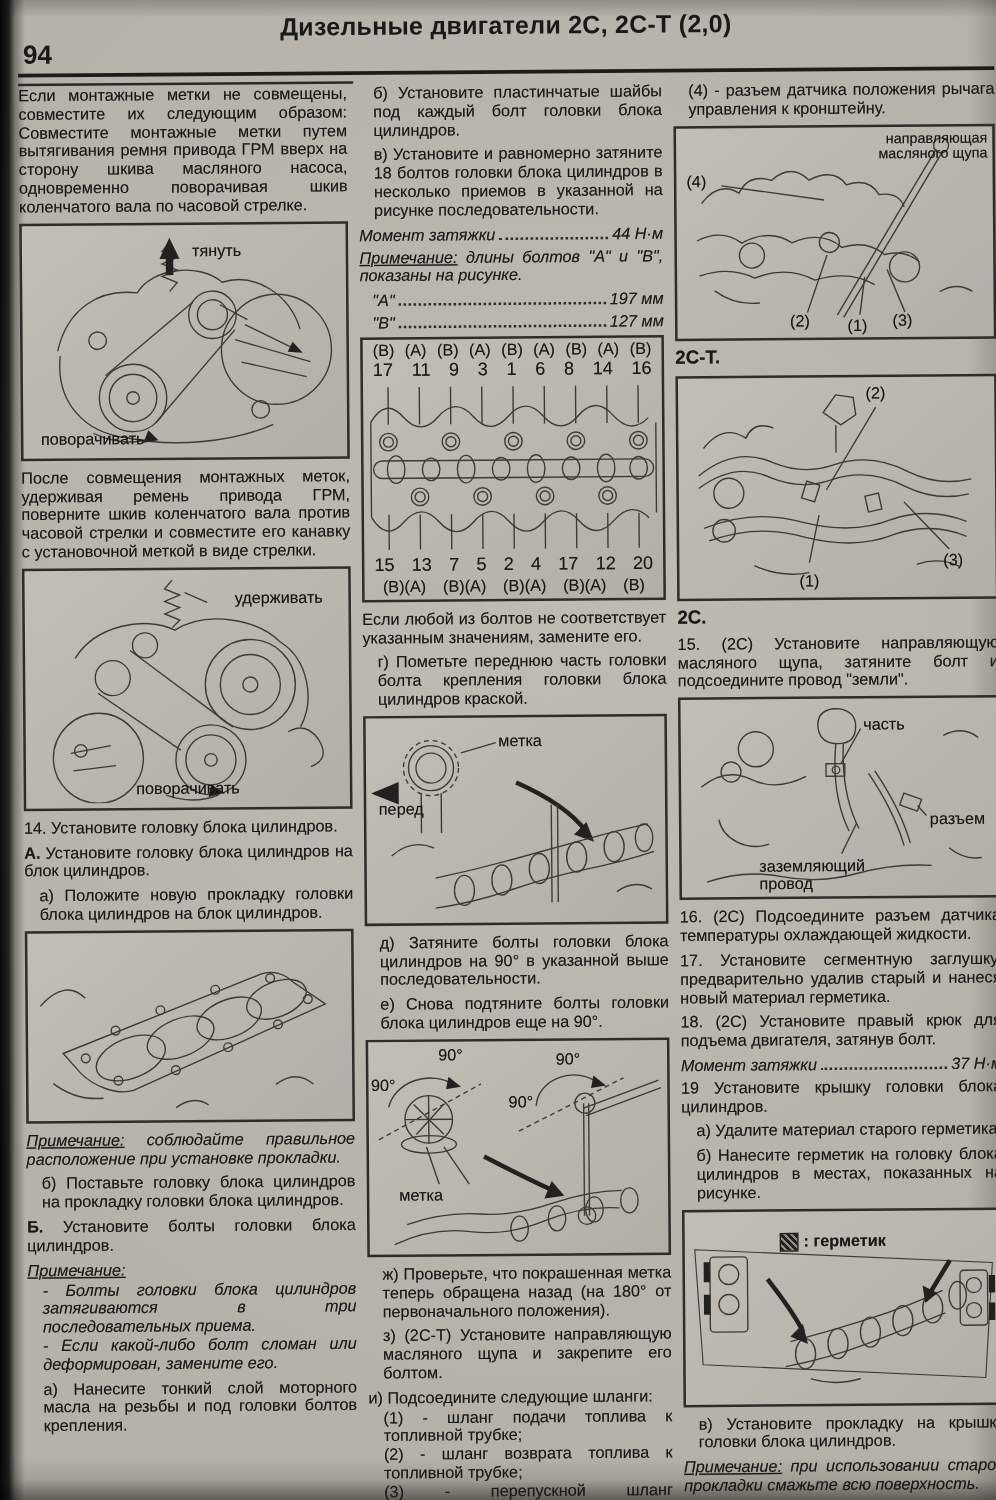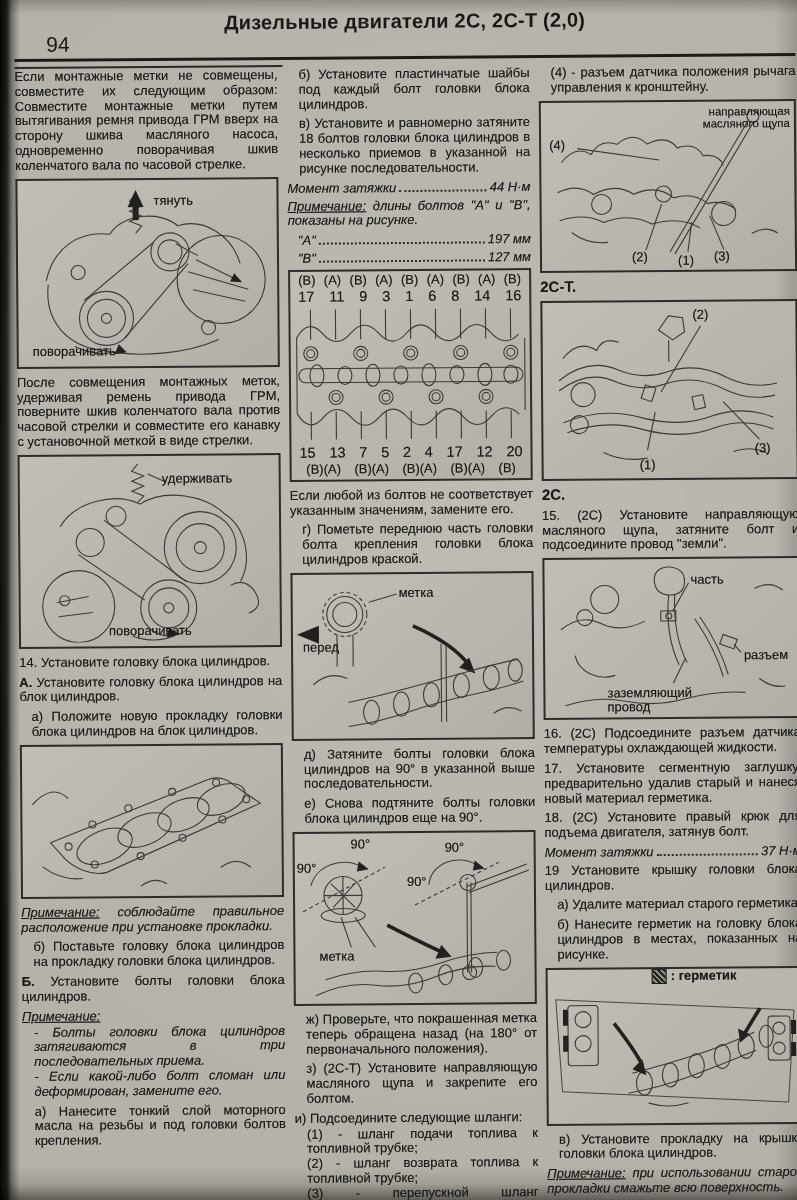--- a/index.html
+++ b/index.html
@@ -7,21 +7,21 @@
     background:
       radial-gradient(120% 85% at 55% 42%, rgba(255,255,255,.12), rgba(0,0,0,0) 62%),
       linear-gradient(to right, #050505 0px, rgba(5,5,5,.85) 7px, rgba(5,5,5,.35) 12px, rgba(0,0,0,0) 20px),
       linear-gradient(to top, rgba(10,8,5,.5) 0px, rgba(10,8,5,.12) 16px, rgba(0,0,0,0) 34px),
       linear-gradient(to bottom, rgba(0,0,0,.22) 0px, rgba(0,0,0,0) 14px),
       linear-gradient(to left, rgba(0,0,0,.16) 0px, rgba(0,0,0,0) 22px),
       #b6b2a9;
     font-family:"Liberation Sans","DejaVu Sans",sans-serif;color:#191917;}
   #tilt{position:absolute;left:14px;top:4px;right:2px;transform:rotate(-0.45deg);transform-origin:50% 0;}
   .hdr{position:relative;height:52px;border-bottom:3px solid #1d1c1a;}
-  .pagenum{position:absolute;left:4px;bottom:2px;font-size:21px;font-weight:normal;padding-left:28px;}
+  .pagenum{position:absolute;left:4px;bottom:2px;font-size:21px;font-weight:bold;}
   .ptitle{position:absolute;left:0;right:0;top:6px;text-align:center;font-size:20px;font-weight:bold;letter-spacing:.2px;}
   .hdr2{position:absolute;left:0;top:60px;width:268px;border-bottom:2px solid #2a2927;}
   .cols{display:flex;gap:9px;padding-top:8px;}
   .col{font-size:13px;line-height:1.14;text-shadow:0 0 .4px rgba(20,20,20,.5);}
   .c1{width:264px;}.c2{width:244px;}.c3{width:258px;}
   .p{text-align:justify;margin:0 0 5px;}
   .sub{padding-left:12px;}
   .note{font-style:italic;text-align:justify;margin:0 0 5px;}
   .nlabel{text-decoration:underline;}
   .blist span{display:block;padding-left:12px;text-align:justify;}
@@ -29,21 +29,21 @@
   .leader .dots{flex:1;border-bottom:2px dotted #2c2b29;margin:0 3px 3px;}
   .leader.ind{padding-left:10px;}
   .fig{position:relative;border:2px solid #2d2c29;background:linear-gradient(140deg,#c2beb5 0%,#b9b5ac 60%,#b3afa6 100%);margin:3px 0 7px;overflow:hidden;}
   .fig svg{position:absolute;left:0;top:0;}
   .flabel{position:absolute;font-size:13px;line-height:1.05;color:#161614;white-space:nowrap;}
   .flabel.sm{font-size:11.5px;white-space:normal;text-align:right;}
   .caption{font-weight:bold;font-size:15px;margin:-2px 0 6px;}
   .seqrow{position:absolute;left:8px;right:8px;display:flex;justify-content:space-between;font-size:13px;}
   .seqrow.nums{font-size:14.5px;}
   .seqrow.grp{justify-content:space-around;}
-  .legend{position:absolute;top:0;left:76px;font-weight:bold;font-size:13px;display:flex;align-items:center;gap:4px;margin-left:28px;}
+  .legend{position:absolute;top:17px;left:76px;font-weight:bold;font-size:13px;display:flex;align-items:center;gap:4px;}
   .hatchbox{display:inline-block;width:13px;height:13px;border:1.5px solid #1c1c1a;
     background:repeating-linear-gradient(45deg,#22221f 0 2px,rgba(0,0,0,0) 2px 4px),#8e8b83;}
   svg path, svg circle, svg ellipse, svg line, svg polyline, svg rect{fill:none;stroke:#3b3a36;stroke-width:1.1;}
   svg .fill{fill:#22211f;stroke:none;}
   svg .thick{stroke-width:3.6;stroke:#22211f;}
   svg .dash{stroke-dasharray:4 3;}
 </style>
 </head>
 <body>
 
@@ -108,21 +108,21 @@
               <circle cx="148" cy="152" r="20"></circle>
               <circle cx="148" cy="152" r="5"></circle>
           <circle cx="58" cy="150" r="36"></circle>
           <path d="M36,146 l32,-6"></path>
               <path d="M38,160 l34,-4"></path>
               <circle cx="44" cy="144" r="5"></circle>
           <path d="M210,130 q14,-8 24,6 q10,16 -6,22"></path>
           <path d="M112,180 q22,8 42,0"></path>
               <polygon class="fill" points="158,178 146,182 148,172"></polygon>
         </svg>
-        <span class="flabel" style="left:142px;top:16px;text-align:right;">удерживать</span>
+        <span class="flabel" style="left:168px;top:16px;text-align:right;">удерживать</span>
         <span class="flabel" style="left:88px;bottom:8px;">поворачивать</span>
       </div>
 
       <p class="p">14. Установите головку блока цилиндров.</p>
       <p class="p"><b>А.</b><span> Установите головку блока цилиндров на блок цилиндров.</span></p>
       <p class="p sub">а) Положите новую прокладку головки блока цилиндров на блок цилиндров.</p>
 
       <div class="fig" style="height:150px;">
         <svg width="260" height="146" viewBox="0 0 260 146">
           <path d="M10,58 q20,-22 36,-6"></path>

